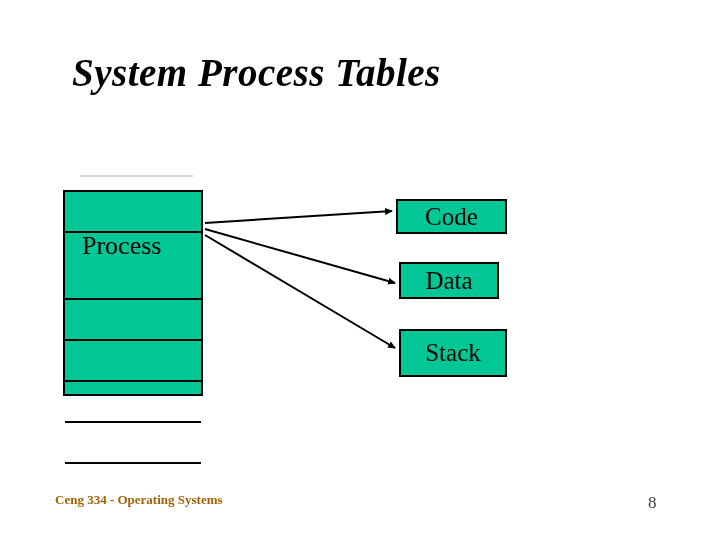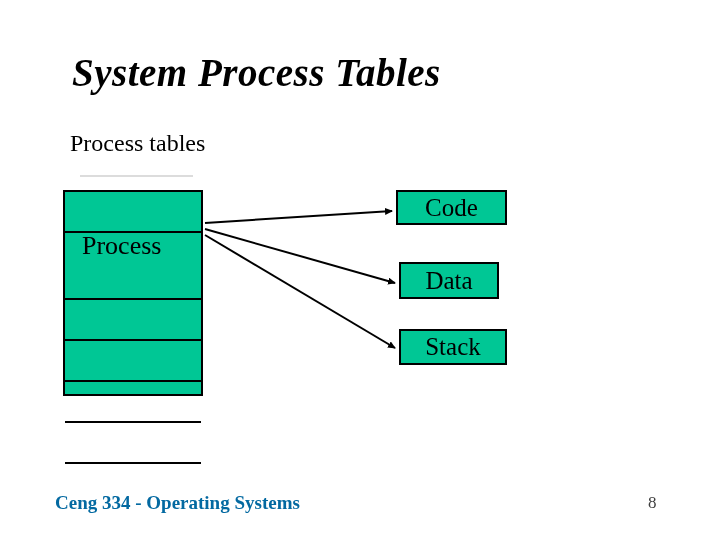--- a/index.html
+++ b/index.html
@@ -65,51 +65,50 @@
     position: absolute;
     background: #00C795;
     border: 2px solid #000000;
     box-sizing: border-box;
     display: flex;
     align-items: center;
     justify-content: center;
     font-size: 25px;
     color: #000000;
   }
-  .box-code  { left: 396px; top: 190px; width: 111px; height: 35px; }
+  .box-code  { left: 396px; top: 199px; width: 111px; height: 35px; }
   .box-data  { left: 399px; top: 262px; width: 100px; height: 37px; }
-  .box-stack { left: 399px; top: 329px; width: 108px; height: 36px; }
+  .box-stack { left: 399px; top: 329px; width: 108px; height: 48px; }
   .arrows {
     position: absolute; left: 0; top: 0;
     width: 720px; height: 540px;
     pointer-events: none;
   }
   .footer {
     position: absolute;
     left: 55px; top: 492px;
-    font-size: 19px;
+    font-size: 13px;
     font-weight: bold;
-    color: #0369a1;
+    color: #a16207;
     white-space: nowrap;
   }
   .page-number {
     position: absolute;
     left: 648px; top: 493px;
     font-size: 17px;
     color: #3f3f3f;
   }
 </style>
 </head>
 <body>
 
 <div class="slide">
 
   <div class="title">System Process Tables</div>
 
-  <div class="subtitle">Process tables</div>
 
   <div class="faint-line"></div>
 
   <div class="process-table">
     <div class="row"></div>
     <div class="row">
       <span class="row-label">Process</span>
     </div>
     <div class="row"></div>
     <div class="row"></div>

